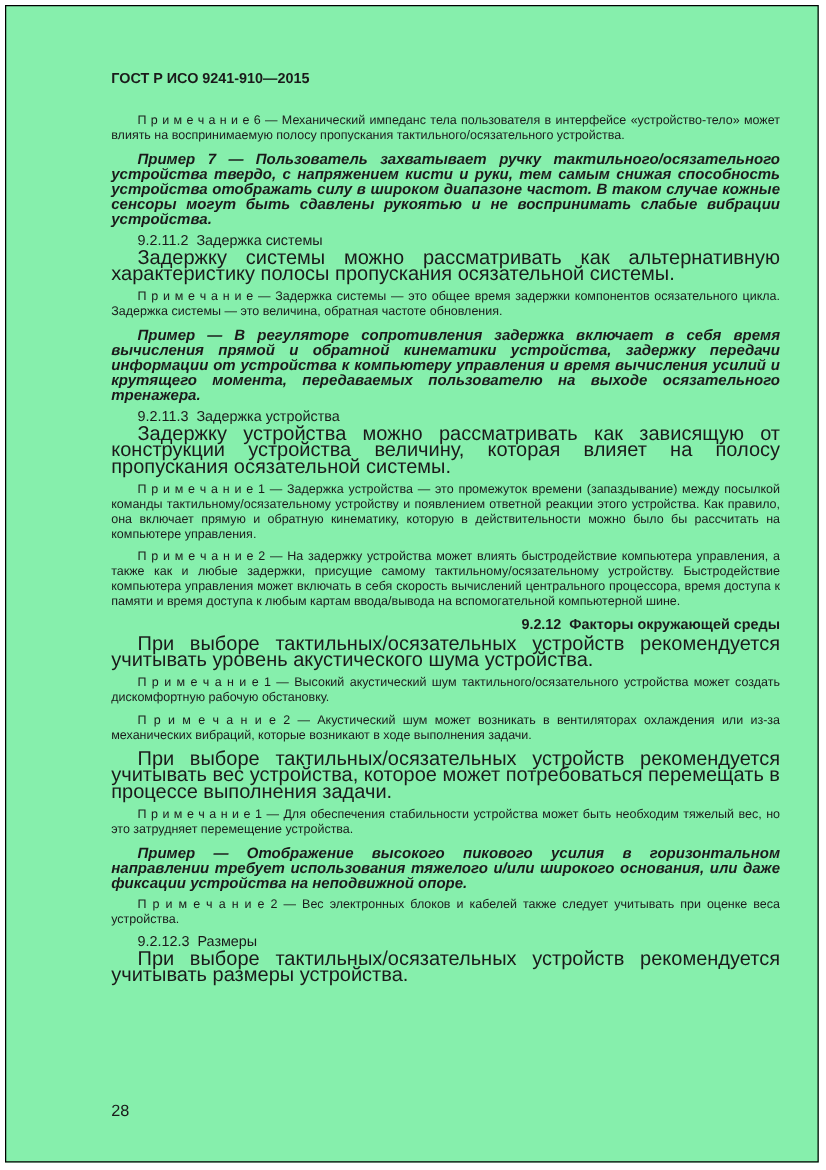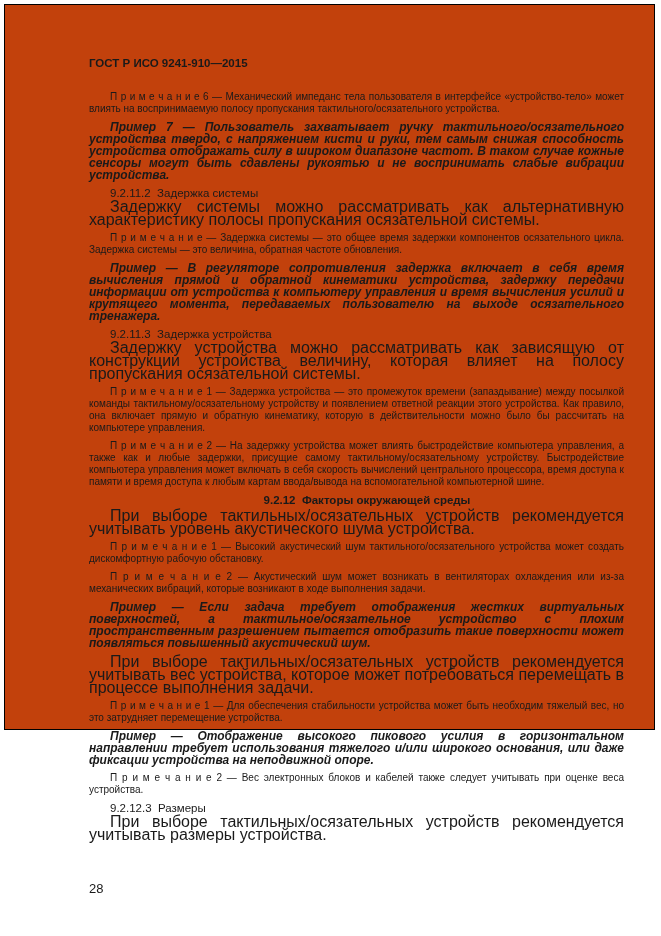--- a/index.html
+++ b/index.html
@@ -9,23 +9,23 @@
     width: 661px;
     height: 936px;
     font-family: "Liberation Sans", sans-serif;
     color: #1a1a1a;
   }
   .page-frame {
     position: absolute;
     left: 4px;
     top: 4px;
     width: 651px;
-    height: 726px;
+    height: 926px;
     border: 1px solid #000000;
-    background: #c2410c;
+    background: #86efac;
     box-sizing: border-box;
   }
   .content {
     position: absolute;
     left: 84px;
     top: 52px;
     right: 30px;
   }
   .doc-header {
     font-weight: bold;
@@ -56,21 +56,21 @@
   p.heading {
     font-size: 11.5px;
     line-height: 13px;
     text-align: left;
     margin-top: 3px;
   }
   p.heading-bold {
     font-size: 11.5px;
     line-height: 13px;
     font-weight: bold;
-    text-align: center;
+    text-align: right;
     margin-top: 4px;
     margin-bottom: 2px;
   }
   .page-number {
     position: absolute;
     left: 84px;
     top: 876px;
     font-size: 13px;
   }
 </style>
@@ -89,21 +89,20 @@
     <p class="note">П р и м е ч а н и е — Задержка системы — это общее время задержки компонентов осязательного цикла. Задержка системы — это величина, обратная частоте обновления.</p>
     <p class="example">Пример — В регуляторе сопротивления задержка включает в себя время вычисления прямой и обратной кинематики устройства, задержку передачи информации от устройства к компьютеру управления и время вычисления усилий и крутящего момента, передаваемых пользователю на выходе осязательного тренажера.</p>
     <p class="heading">9.2.11.3&nbsp;&nbsp;Задержка устройства</p>
     <p class="body">Задержку устройства можно рассматривать как зависящую от конструкции устройства величину, которая влияет на полосу пропускания осязательной системы.</p>
     <p class="note">П р и м е ч а н и е 1 — Задержка устройства — это промежуток времени (запаздывание) между посылкой команды тактильному/осязательному устройству и появлением ответной реакции этого устройства. Как правило, она включает прямую и обратную кинематику, которую в действительности можно было бы рассчитать на компьютере управления.</p>
     <p class="note">П р и м е ч а н и е 2 — На задержку устройства может влиять быстродействие компьютера управления, а также как и любые задержки, присущие самому тактильному/осязательному устройству. Быстродействие компьютера управления может включать в себя скорость вычислений центрального процессора, время доступа к памяти и время доступа к любым картам ввода/вывода на вспомогательной компьютерной шине.</p>
     <p class="heading-bold">9.2.12&nbsp;&nbsp;Факторы окружающей среды</p>
     <p class="body">При выборе тактильных/осязательных устройств рекомендуется учитывать уровень акустического шума устройства.</p>
     <p class="note">П р и м е ч а н и е 1 — Высокий акустический шум тактильного/осязательного устройства может создать дискомфортную рабочую обстановку.</p>
     <p class="note">П р и м е ч а н и е 2 — Акустический шум может возникать в вентиляторах охлаждения или из-за механических вибраций, которые возникают в ходе выполнения задачи.</p>
-    <p class="example">Пример — Если задача требует отображения жестких виртуальных поверхностей, а тактильное/осязательное устройство с плохим пространственным разрешением пытается отобразить такие поверхности может появляться повышенный акустический шум.</p>
     <p class="body">При выборе тактильных/осязательных устройств рекомендуется учитывать вес устройства, которое может потребоваться перемещать в процессе выполнения задачи.</p>
     <p class="note">П р и м е ч а н и е 1 — Для обеспечения стабильности устройства может быть необходим тяжелый вес, но это затрудняет перемещение устройства.</p>
     <p class="example">Пример — Отображение высокого пикового усилия в горизонтальном направлении требует использования тяжелого и/или широкого основания, или даже фиксации устройства на неподвижной опоре.</p>
     <p class="note">П р и м е ч а н и е 2 — Вес электронных блоков и кабелей также следует учитывать при оценке веса устройства.</p>
     <p class="heading">9.2.12.3&nbsp;&nbsp;Размеры</p>
     <p class="body">При выборе тактильных/осязательных устройств рекомендуется учитывать размеры устройства.</p>
 
   </div>
 
   <div class="page-number">28</div>

